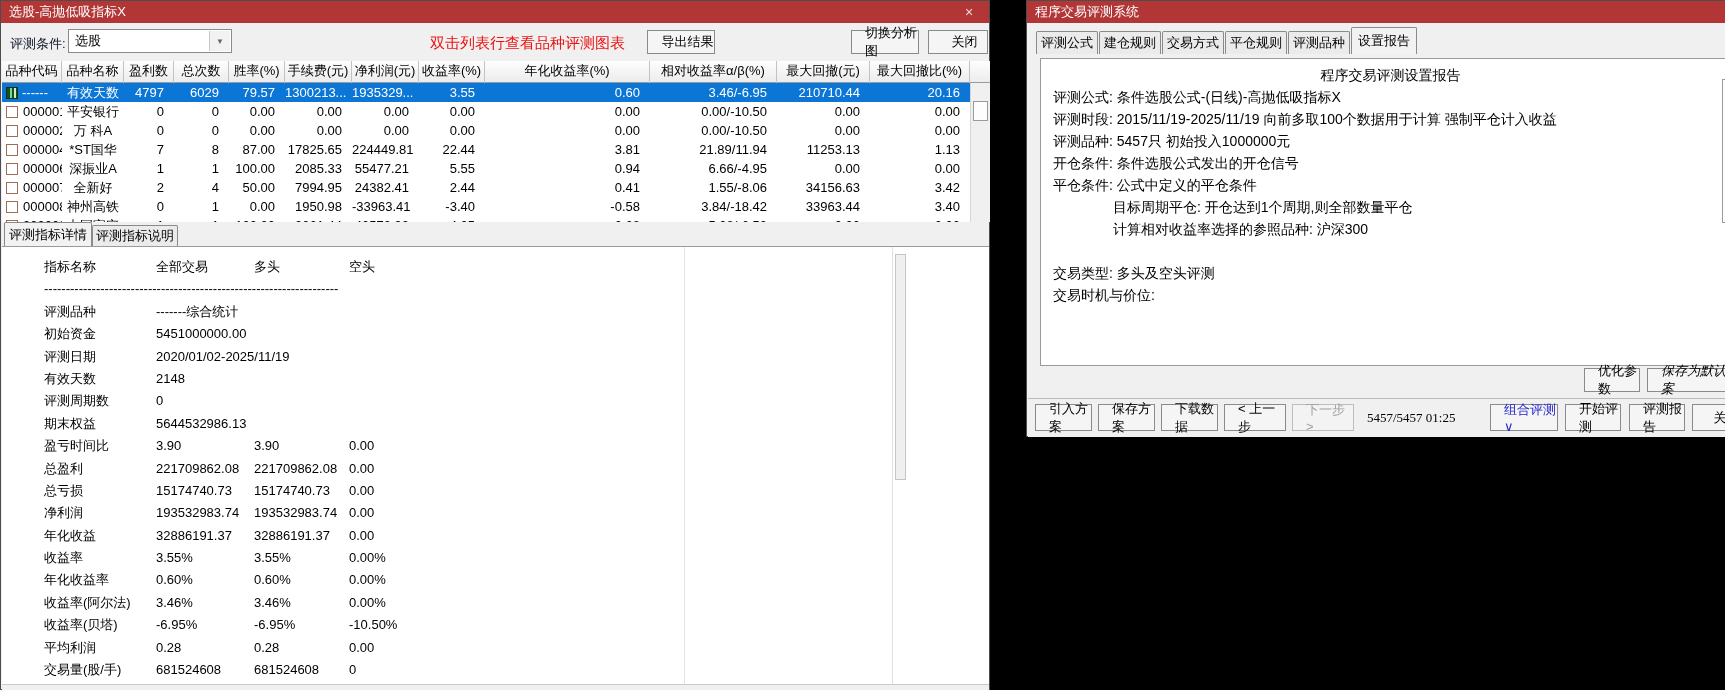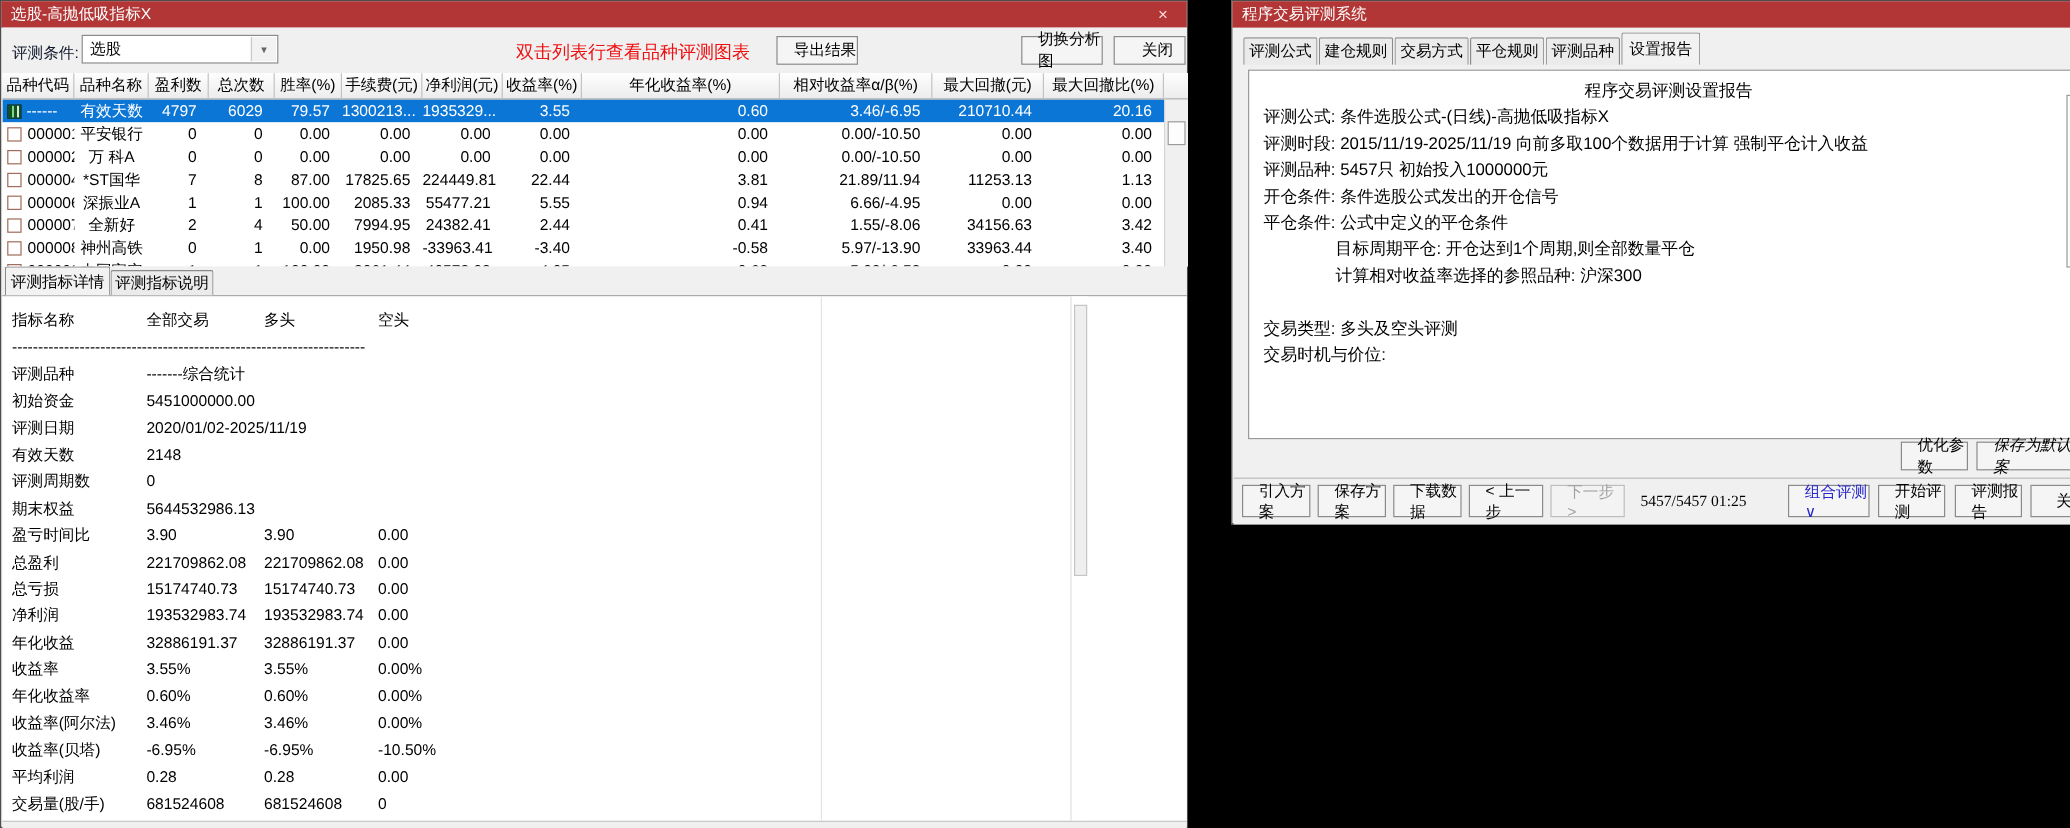--- a/index.html
+++ b/index.html
@@ -46,21 +46,21 @@
   #table-vscroll{position:absolute;left:968px;top:22px;width:20px;height:139px;background:#f0f0f0;border-left:1px solid #d5d5d5;box-sizing:border-box;}
   #table-vthumb{position:absolute;left:2px;top:18px;width:15px;height:20px;background:#fdfdfd;border:1px solid #9a9a9a;box-sizing:border-box;}
   
   #lw-tabbar{position:absolute;left:1px;top:221px;width:987px;height:25px;background:#f0f0f0;border-bottom:1px solid #9b9b9b;box-sizing:border-box;}
   .tab{position:absolute;bottom:0;box-sizing:border-box;border:1px solid #8a8a8a;border-bottom:none;
     border-radius:2px 2px 0 0;background:#f0f0f0;font-size:13px;display:flex;align-items:center;justify-content:center;}
   .tab.active{height:24px;z-index:2;background:#f2f2f2;}
   .tab.inactive{height:21px;background:#ebebeb;}
   
   #lw-metrics{position:absolute;left:1px;top:246px;width:987px;height:437px;background:#fff;overflow:hidden;}
-  .mrow{position:relative;height:22.4px;}
+  .mrow{position:relative;height:22.4px;margin-left:34px;}
   .mrow span{position:absolute;top:0;line-height:22.4px;font-size:13px;color:#000;white-space:nowrap;}
   .mc0{left:8px;} .mc1{left:120px;} .mc2{left:218px;} .mc3{left:313px;}
   #metrics-pad{height:9px;}
   #metrics-colline{position:absolute;left:683px;top:246px;width:1px;height:437px;background:#e3e3e3;}
   #metrics-vscroll{position:absolute;left:891px;top:246px;width:15px;height:437px;background:#fff;border-left:1px solid #e0e0e0;box-sizing:border-box;}
   #metrics-vthumb{position:absolute;left:2px;top:7px;width:11px;height:226px;background:#efefef;border:1px solid #c5c5c5;box-sizing:border-box;}
   #lw-hscroll{position:absolute;left:1px;top:683px;width:987px;height:6px;background:#f0f0f0;border-top:1px solid #c9c9c9;box-sizing:border-box;}
   
   #rw{left:995px;top:0;width:814px;height:437px;margin-left:31px;}
   #rw-tabbar{position:absolute;left:1px;top:26px;width:725px;height:27px;}
@@ -233,21 +233,21 @@
             <span>000008</span>
           </div>
           <div class="cell name" style="width: 62px;">神州高铁</div>
           <div class="cell num" style="width: 50px;">0</div>
           <div class="cell num" style="width: 55px;">1</div>
           <div class="cell num" style="width: 56px;">0.00</div>
           <div class="cell num" style="width: 67px;">1950.98</div>
           <div class="cell num" style="width: 67px;">-33963.41</div>
           <div class="cell num" style="width: 66px;">-3.40</div>
           <div class="cell num" style="width: 165px;">-0.58</div>
-          <div class="cell num" style="width: 127px;">5.97/-13.90</div>
+          <div class="cell num" style="width: 127px;">3.84/-18.42</div>
           <div class="cell num" style="width: 93px;">33963.44</div>
           <div class="cell num" style="width: 100px;">3.40</div>
         </div>
         <div class="trow">
           <div class="cell code" style="width: 60px;">
             <span class="cb"></span>
             <span>000009</span>
           </div>
           <div class="cell name" style="width: 62px;">中国宝安</div>
           <div class="cell num" style="width: 50px;">1</div>

